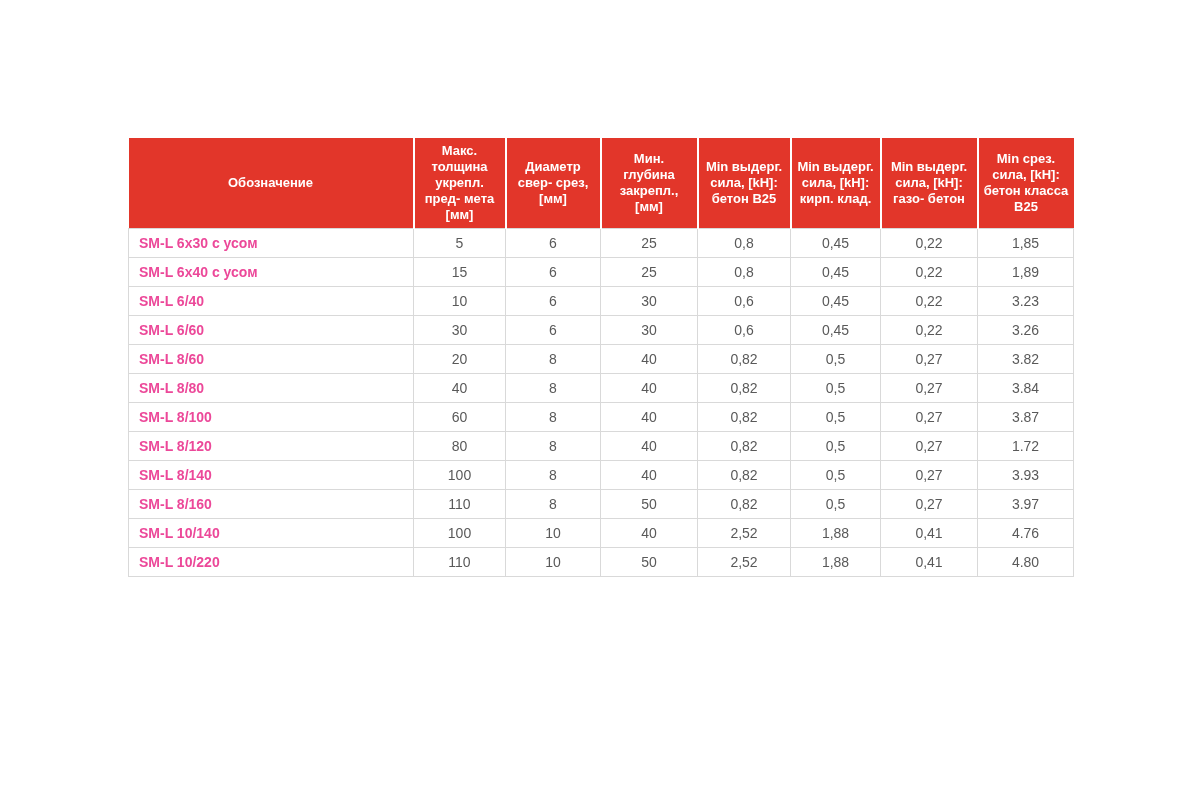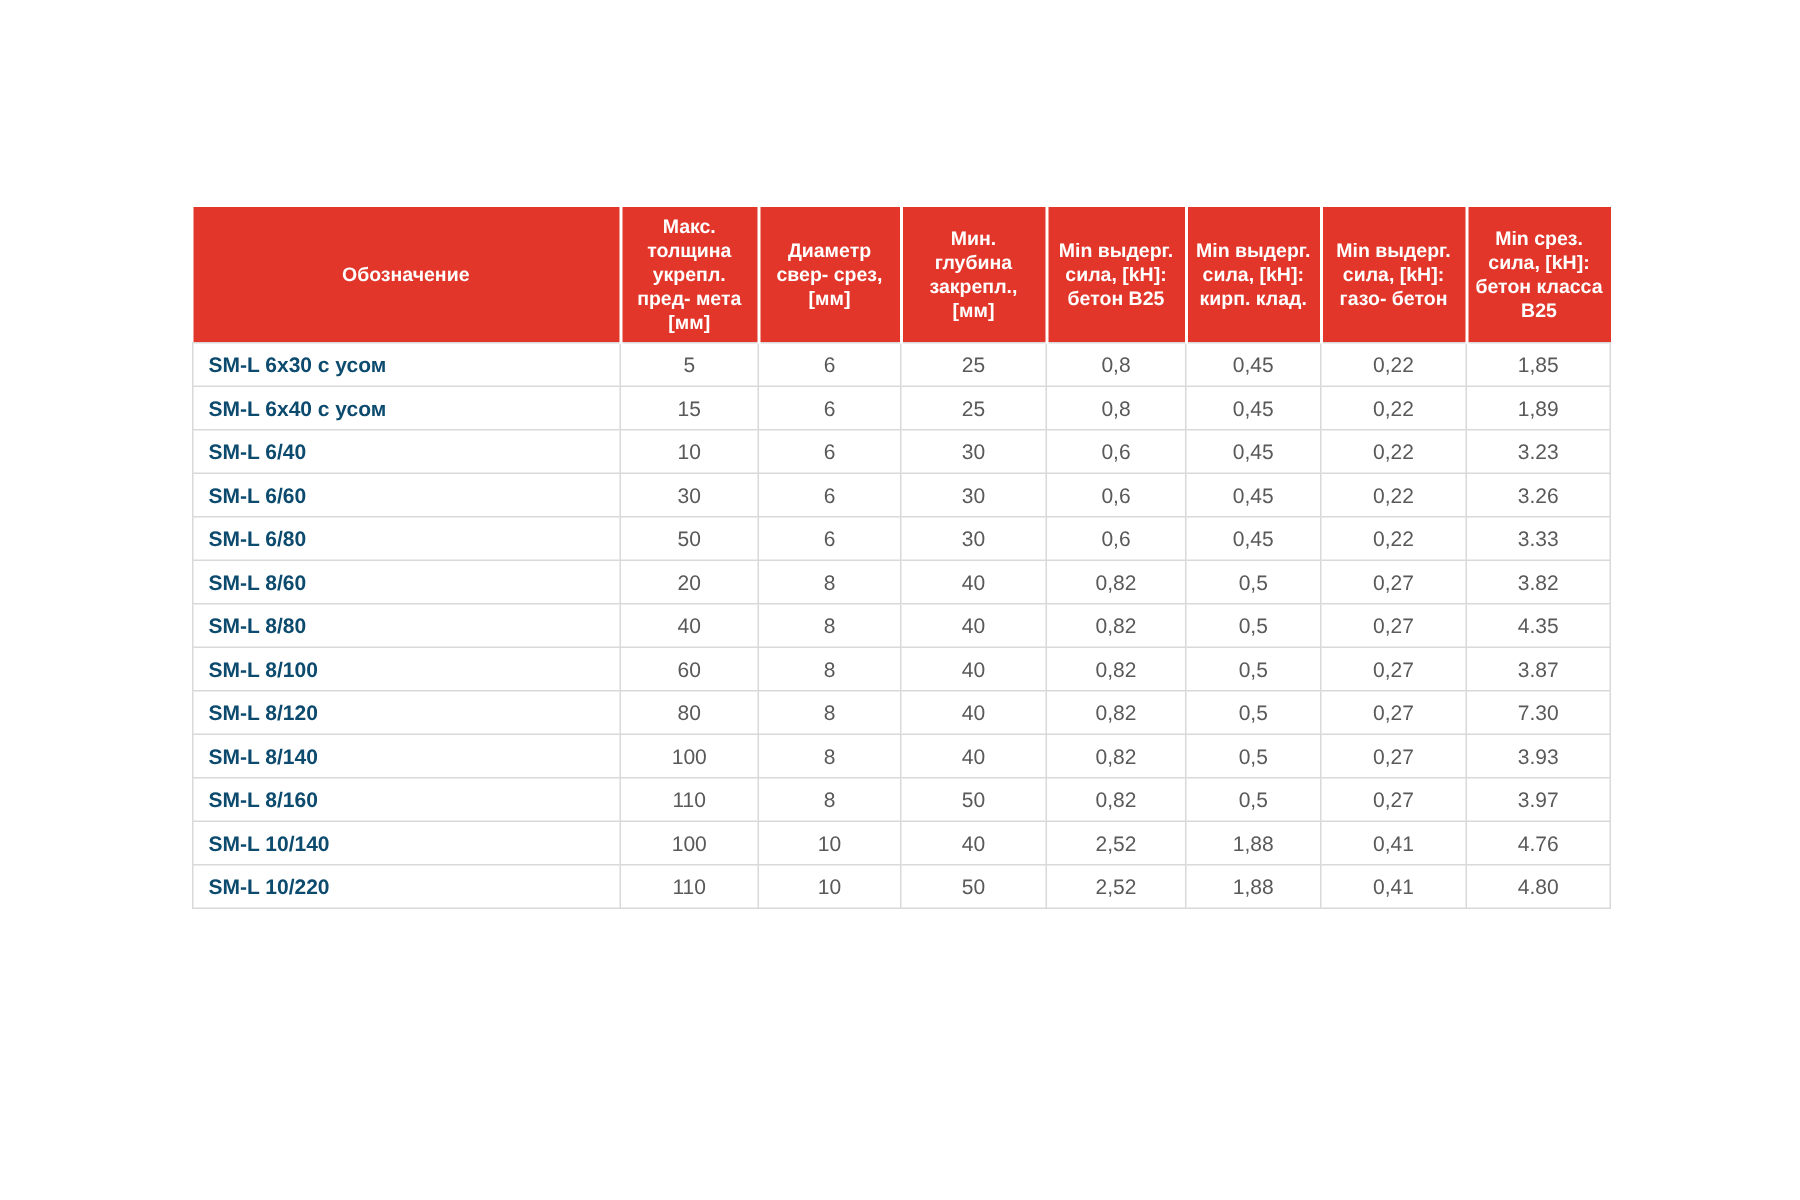--- a/index.html
+++ b/index.html
@@ -42,21 +42,21 @@
     height: 29px;
     font-size: 14px;
     color: #595959;
     text-align: center;
     padding: 2px 6px;
     white-space: nowrap;
   }
   tbody td.label-cell {
     text-align: left;
     font-weight: bold;
-    color: #0c4a6e;
+    color: #ec4899;
     padding-left: 10px;
   }
 </style>
 </head>
 <body>
 
 <div class="table-wrap">
   <table class="spec">
     <colgroup>
         <col style="width: 285px;">
@@ -115,68 +115,58 @@
           <td class="label-cell">SM-L 6/60</td>
           <td>30</td>
           <td>6</td>
           <td>30</td>
           <td>0,6</td>
           <td>0,45</td>
           <td>0,22</td>
           <td>3.26</td>
         </tr>
         <tr>
-          <td class="label-cell">SM-L 6/80</td>
-          <td>50</td>
-          <td>6</td>
-          <td>30</td>
-          <td>0,6</td>
-          <td>0,45</td>
-          <td>0,22</td>
-          <td>3.33</td>
-        </tr>
-        <tr>
           <td class="label-cell">SM-L 8/60</td>
           <td>20</td>
           <td>8</td>
           <td>40</td>
           <td>0,82</td>
           <td>0,5</td>
           <td>0,27</td>
           <td>3.82</td>
         </tr>
         <tr>
           <td class="label-cell">SM-L 8/80</td>
           <td>40</td>
           <td>8</td>
           <td>40</td>
           <td>0,82</td>
           <td>0,5</td>
           <td>0,27</td>
-          <td>4.35</td>
+          <td>3.84</td>
         </tr>
         <tr>
           <td class="label-cell">SM-L 8/100</td>
           <td>60</td>
           <td>8</td>
           <td>40</td>
           <td>0,82</td>
           <td>0,5</td>
           <td>0,27</td>
           <td>3.87</td>
         </tr>
         <tr>
           <td class="label-cell">SM-L 8/120</td>
           <td>80</td>
           <td>8</td>
           <td>40</td>
           <td>0,82</td>
           <td>0,5</td>
           <td>0,27</td>
-          <td>7.30</td>
+          <td>1.72</td>
         </tr>
         <tr>
           <td class="label-cell">SM-L 8/140</td>
           <td>100</td>
           <td>8</td>
           <td>40</td>
           <td>0,82</td>
           <td>0,5</td>
           <td>0,27</td>
           <td>3.93</td>

